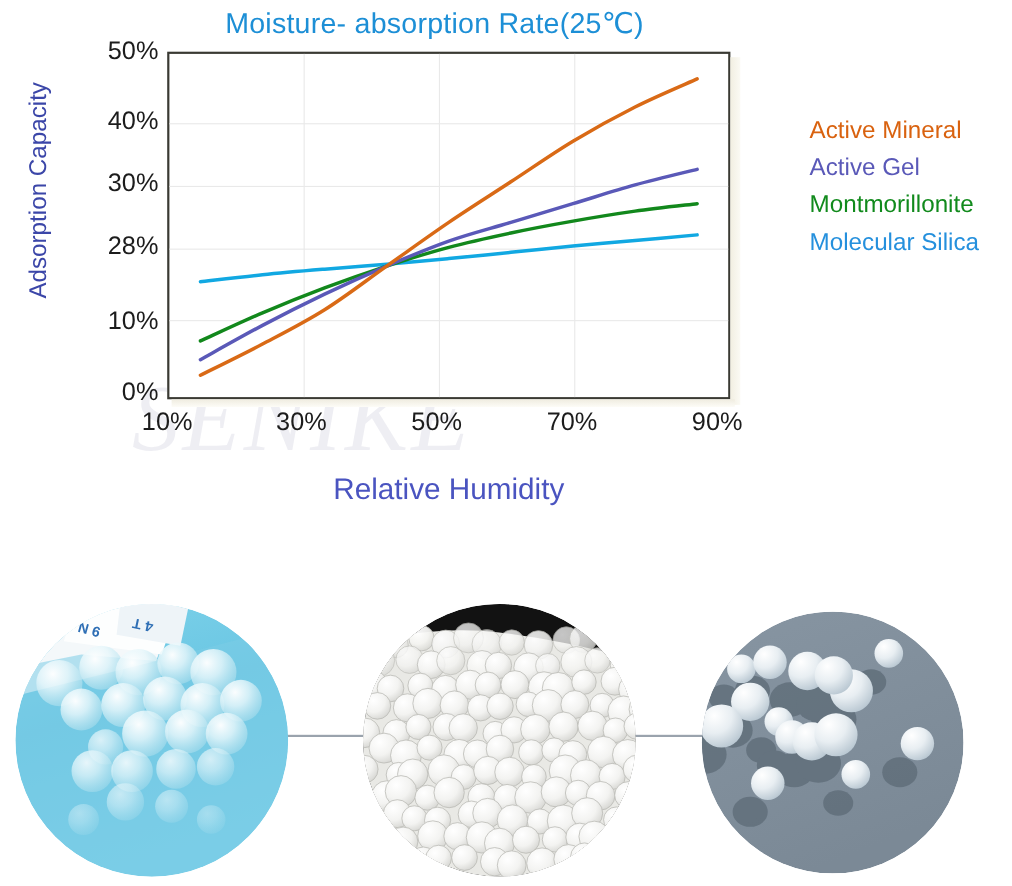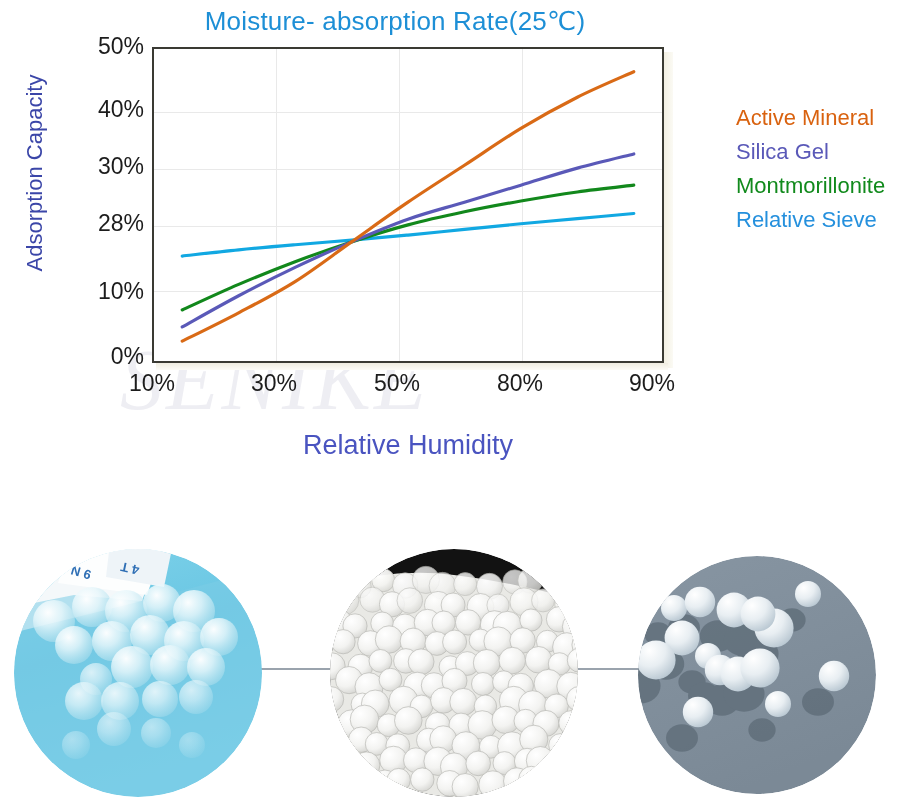--- a/index.html
+++ b/index.html
@@ -124,31 +124,31 @@
     </svg>
   </div>
 
   <div id="plot-shadow"></div>
   <div id="plot-shadow-b"></div>
 
   <div id="x-ticks">
     <span class="xtick" style="left:0px;">10%</span>
     <span class="xtick" style="left:122px;">30%</span>
     <span class="xtick" style="left:245px;">50%</span>
-    <span class="xtick" style="left:368px;">80%</span>
+    <span class="xtick" style="left:368px;">70%</span>
     <span class="xtick" style="left:500px;text-align:center;">90%</span>
   </div>
 
   <div id="x-axis-title">Relative Humidity</div>
 
   <div id="legend">
     <div class="legend-item" style="color: rgb(217, 98, 15);">Active Mineral</div>
-    <div class="legend-item" style="color: rgb(90, 89, 184);">Silica Gel</div>
+    <div class="legend-item" style="color: rgb(90, 89, 184);">Active Gel</div>
     <div class="legend-item" style="color: rgb(17, 138, 28);">Montmorillonite</div>
-    <div class="legend-item" style="color: rgb(37, 144, 221);">Relative Sieve</div>
+    <div class="legend-item" style="color: rgb(37, 144, 221);">Molecular Silica</div>
   </div>
 </div>
 
 <div id="photo-strip">
   <div class="connector" style="left:258px;width:78px;"></div>
   <div class="connector" style="left:574px;width:70px;"></div>
 </div>
 
 <div class="photo-circle" id="photo-1">
   <svg class="photo-svg" viewBox="0 0 248 248">

